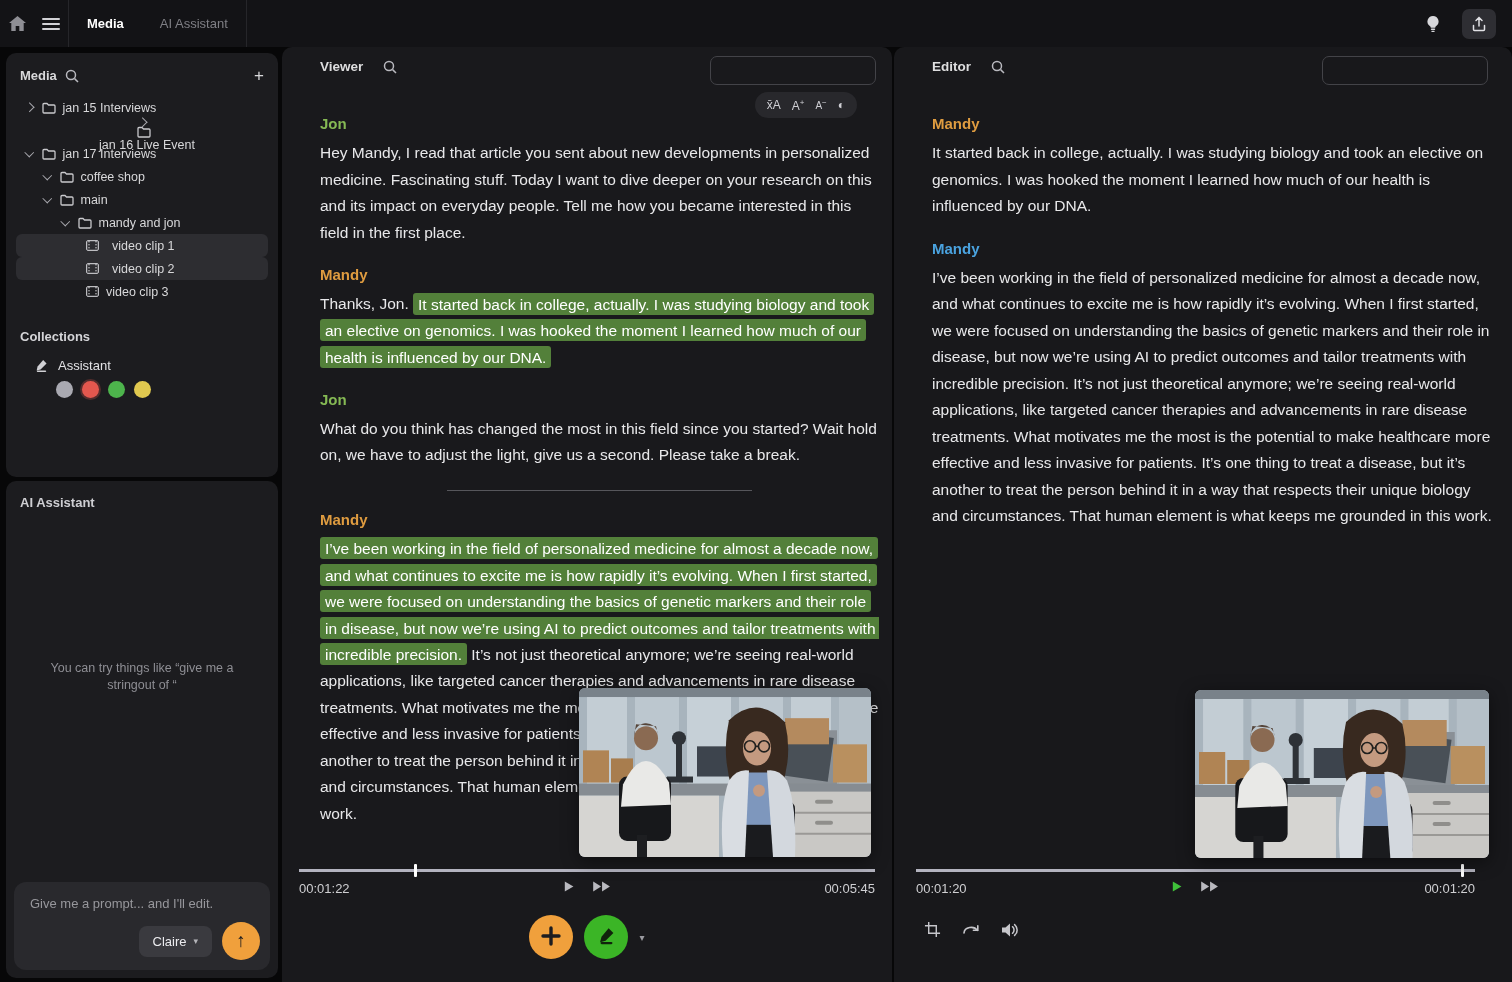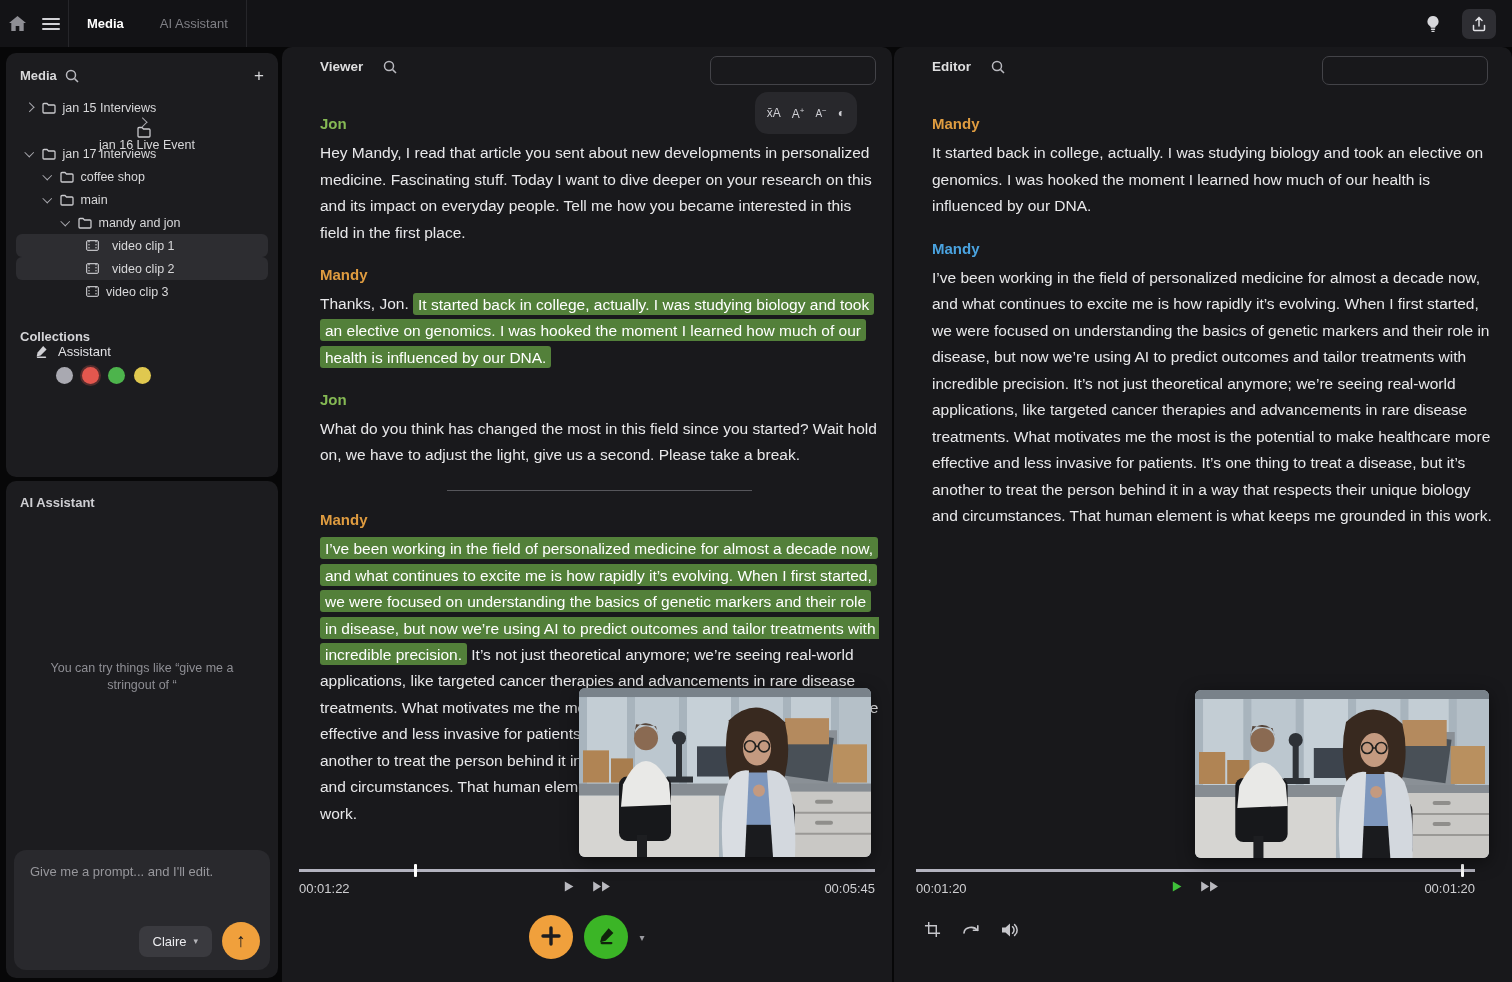--- a/index.html
+++ b/index.html
@@ -36,45 +36,45 @@
   .icon{color:#b9b9bf;display:inline-flex;align-items:center;}
   .add-btn{margin-left:auto;color:#d9d9db;font-size:17px;line-height:1;cursor:pointer;}
   .tree{padding:2px 10px 0 10px;}
   .tree-row{display:flex;align-items:center;height:23px;border-radius:6px;color:#d8d8da;font-size:12.5px;cursor:pointer;box-sizing:border-box;}
   .tree-row.selected{background:#2d2d31;gap:6px;}
   .chev{width:5.5px;height:5.5px;border-right:1.4px solid #a9a9af;border-bottom:1.4px solid #a9a9af;display:inline-block;margin-right:9px;flex:none;}
   .chev.right{transform:rotate(-45deg);}
   .chev.down{transform:rotate(45deg);margin-top:-3px;}
   .tree-row .icon{margin-right:7px;flex:none;}
   .collections{padding:26px 14px 0 14px;}
-  .collections .title{font-size:13px;font-weight:700;color:#d5d5d8;}
+  .collections .title{font-size:13px;font-weight:700;color:#d5d5d8;margin-bottom:14px;}
   .collection-item{display:flex;align-items:center;gap:9px;color:#e2e2e5;font-size:13px;padding-left:14px;cursor:pointer;}
   .dots{display:flex;gap:9px;padding:8px 0 0 36px;}
   .dot{width:17px;height:17px;border-radius:50%;cursor:pointer;}
 
   
   .ai-title{font-size:13px;font-weight:700;color:#cfcfd3;padding:14px 14px 0 14px;}
   .ai-hint{margin:150px auto 0 auto;width:200px;text-align:center;color:#8e8e94;font-size:12.5px;line-height:17px;}
-  .prompt-box{position:absolute;left:8px;right:8px;bottom:8px;height:120px;background:#29292d;border-radius:12px;cursor:text;}
+  .prompt-box{position:absolute;left:8px;right:8px;bottom:8px;height:88px;background:#29292d;border-radius:12px;cursor:text;}
   .prompt-placeholder{padding:14px 16px 0 16px;color:#97979c;font-size:13px;}
   .prompt-actions{position:absolute;right:10px;bottom:10px;display:flex;align-items:center;gap:10px;}
   .voice-pill{display:flex;align-items:center;gap:7px;background:#3a3a3f;border:none;color:#ececef;font-size:13px;
     font-family:inherit;padding:8px 14px;border-radius:8px;cursor:pointer;}
   .voice-pill .caret{font-size:9px;color:#b5b5ba;}
   .send-btn{width:38px;height:38px;border-radius:50%;border:none;display:flex;align-items:center;justify-content:center;
     font-size:19px;font-weight:700;color:#1d1d20;cursor:pointer;}
 
   
   .panel-header{position:absolute;top:12px;left:38px;display:flex;align-items:center;gap:20px;color:#dededf;}
   .panel-header .title{font-size:13.5px;font-weight:700;}
   .segmented{position:absolute;top:9px;height:27px;display:flex;align-items:stretch;border:1px solid #434348;border-radius:7px;overflow:hidden;}
   .segment{display:flex;align-items:flex-start;padding:0 13px;font-size:12.5px;color:#ececef;background:#1e1e22;cursor:pointer;margin-top:40px;}
   .segment + .segment{border-left:1px solid #434348;}
   .segment.active{background:#3a3a40;}
-  .format-pill{position:absolute;top:45px;right:35px;height:42px;background:#28282c;border-radius:13px;
+  .format-pill{position:absolute;top:45px;right:35px;height:26px;background:#28282c;border-radius:13px;
     display:flex;align-items:center;gap:11px;padding:0 12px;color:#cfcfd4;font-size:12px;}
   .format-pill .f-item{cursor:pointer;line-height:1;}
   .format-pill sup{font-size:8px;}
 
   
   .transcript{position:absolute;left:38px;right:13px;top:60px;bottom:116px;overflow:hidden;}
   .para{margin-bottom:2px;}
   .speaker{font-size:15px;font-weight:700;margin:20px 0 8px 0;}
   .para:first-child .speaker{margin-top:8px;}
   .para p{margin:0;font-size:15.5px;line-height:26.5px;color:#e8e8ea;}

